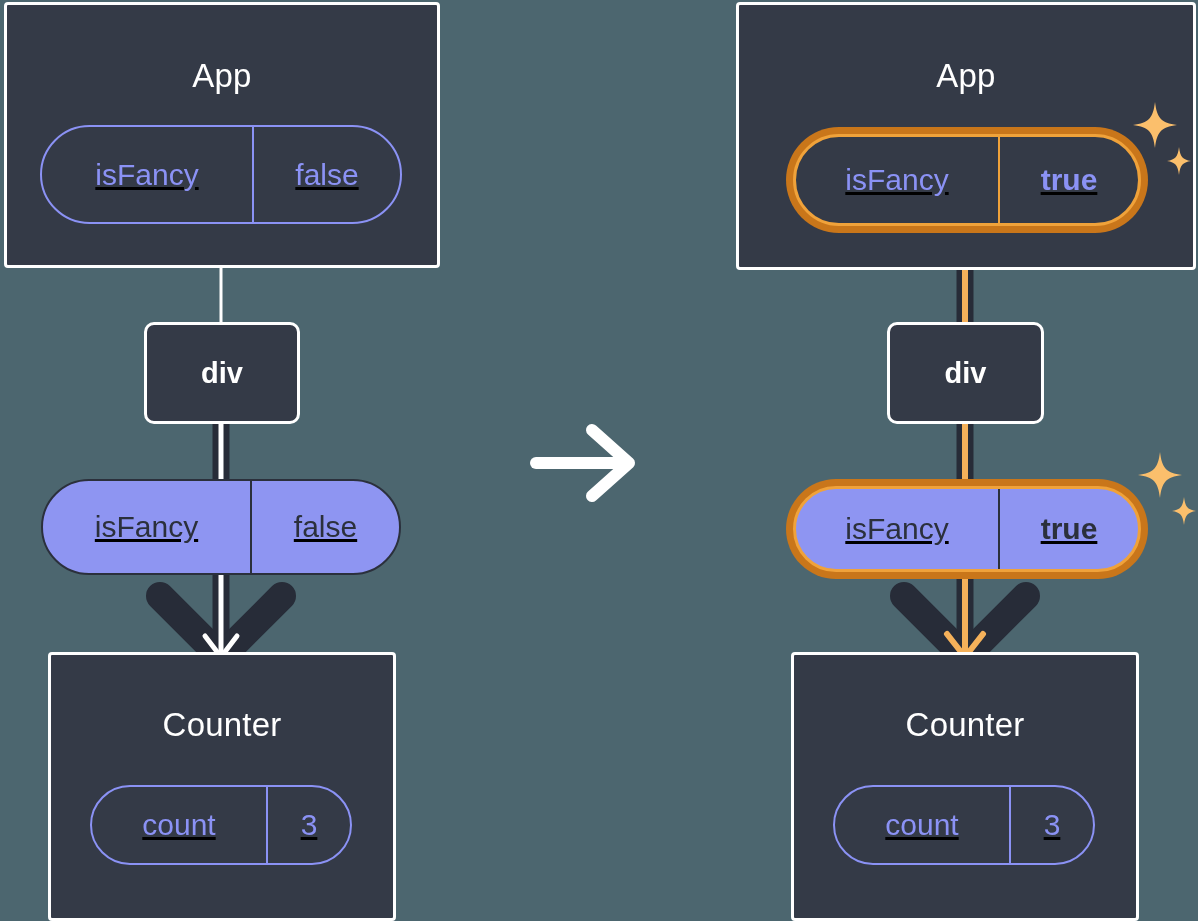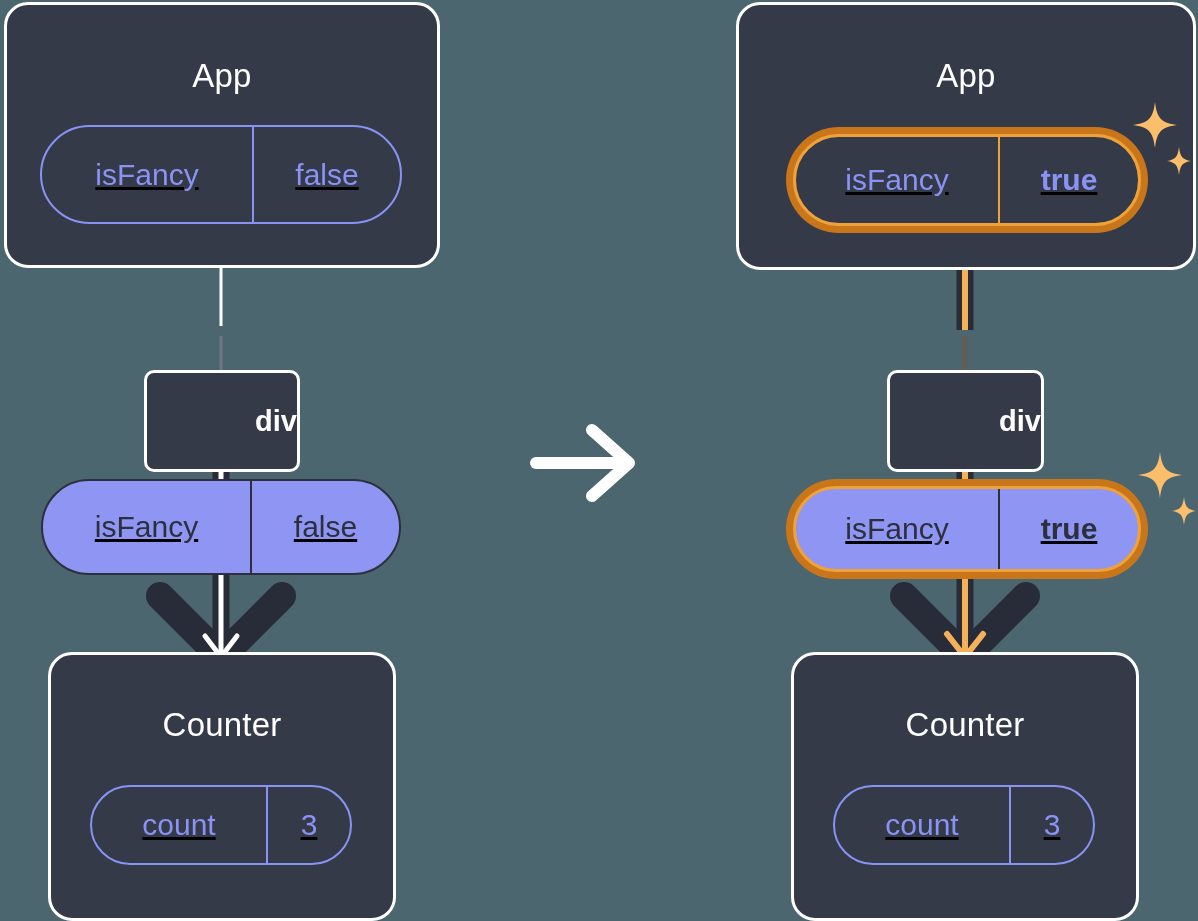--- a/index.html
+++ b/index.html
@@ -23,47 +23,46 @@
     position: absolute;
     left: 0;
     top: 0;
     width: 1198px;
     height: 921px;
   }
   .panel {
     position: absolute;
     background: #343a47;
     border: 3px solid #ffffff;
-    border-radius: 24px;
+    border-radius: 4px;
     box-sizing: border-box;
   }
   .panel-title {
     position: absolute;
     left: 0;
     right: 0;
     text-align: center;
     color: #ffffff;
     font-size: 33px;
     font-weight: 400;
     letter-spacing: .2px;
   }
   .divbox {
     position: absolute;
     background: #343a47;
     border: 3px solid #ffffff;
     border-radius: 10px;
     box-sizing: border-box;
     display: flex;
     align-items: center;
-    justify-content: flex-end;
+    justify-content: center;
     color: #ffffff;
     font-size: 29px;
     font-weight: 700;
     z-index: 6;
-    margin-top: 48px;
   }
   
   .pill {
     position: absolute;
     box-sizing: border-box;
     display: flex;
     align-items: stretch;
     border-radius: 999px;
     z-index: 7;
     text-decoration: underline;

